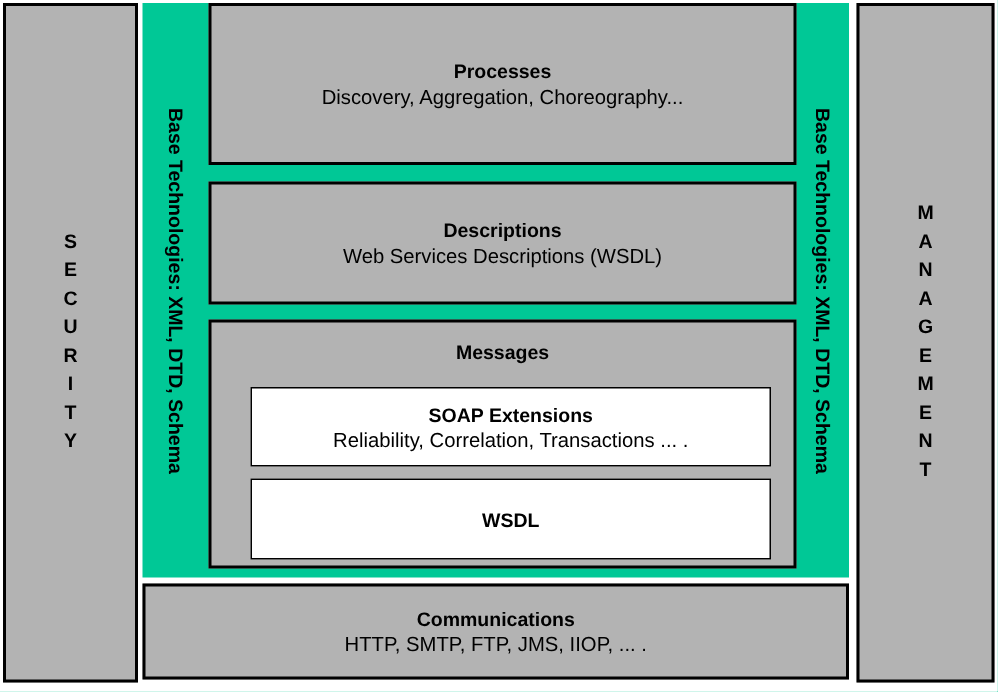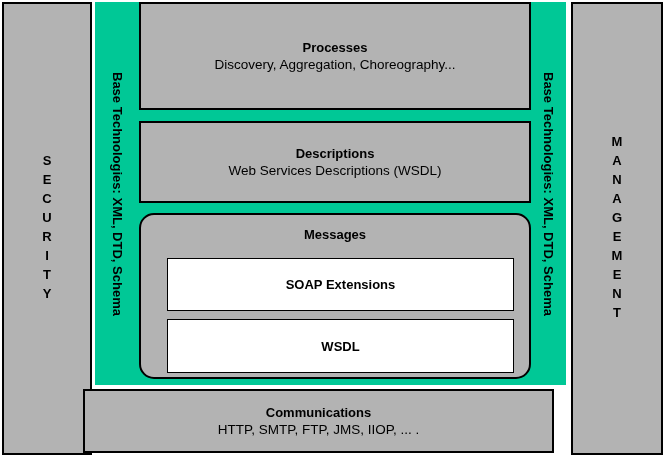--- a/index.html
+++ b/index.html
@@ -24,34 +24,34 @@
   .green-label-right{right:0;width:35px;}
   .vert-rot{writing-mode:vertical-rl;text-orientation:mixed;font-weight:bold;font-size:13px;white-space:nowrap;}
   
   .layer{
     left:44px;width:392px;background:#b3b3b3;border:2px solid #000;
     display:flex;flex-direction:column;align-items:center;justify-content:center;
     text-align:center;
   }
   .layer-processes{top:0;height:108px;}
   .layer-descriptions{top:119px;height:82px;}
-  .layer-messages{top:211px;height:166px;display:block;border-radius:15px;}
+  .layer-messages{top:211px;height:166px;display:block;}
   .layer-title{font-weight:bold;font-size:13px;line-height:17px;}
   .layer-subtitle{font-size:13.5px;line-height:17px;}
   .messages-title{margin-top:11px;text-align:center;}
   
   .whitebox{
     background:#ffffff;border:1.5px solid #000;
     display:flex;flex-direction:column;align-items:center;justify-content:center;
   }
   .box-soap-ext{left:26px;top:43px;width:347px;height:53px;}
   .box-soap{left:26px;top:104px;width:347px;height:54px;}
   
   .layer-communications{
-    left:83px;top:389px;width:471px;height:64px;background:#b3b3b3;border:2px solid #000;
+    left:95px;top:389px;width:471px;height:64px;background:#b3b3b3;border:2px solid #000;
     display:flex;flex-direction:column;align-items:center;justify-content:center;text-align:center;
   }
 </style>
 </head>
 <body>
 
 <div class="canvas">
 
   <div class="abs graybox pillar pillar-security">
     <span class="vert-upright">SECURITY</span>
@@ -79,20 +79,21 @@
     <div class="abs layer layer-descriptions">
       <div class="layer-title">Descriptions</div>
       <div class="layer-subtitle">Web Services Descriptions (WSDL)</div>
     </div>
 
     <div class="abs layer layer-messages">
       <div class="layer-title messages-title">Messages</div>
 
       <div class="abs whitebox box-soap-ext">
         <div class="layer-title">SOAP Extensions</div>
+        <div class="layer-subtitle">Reliability, Correlation, Transactions ... .</div>
       </div>
 
       <div class="abs whitebox box-soap">
         <div class="layer-title">WSDL</div>
       </div>
     </div>
 
   </div>
 
   <div class="abs layer-communications">

